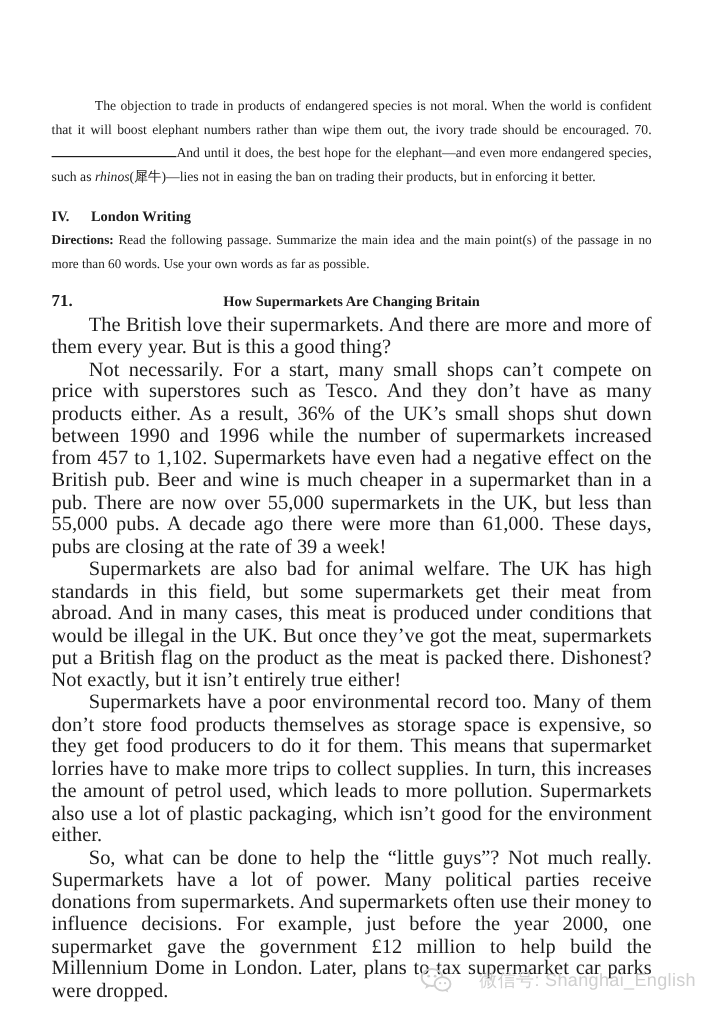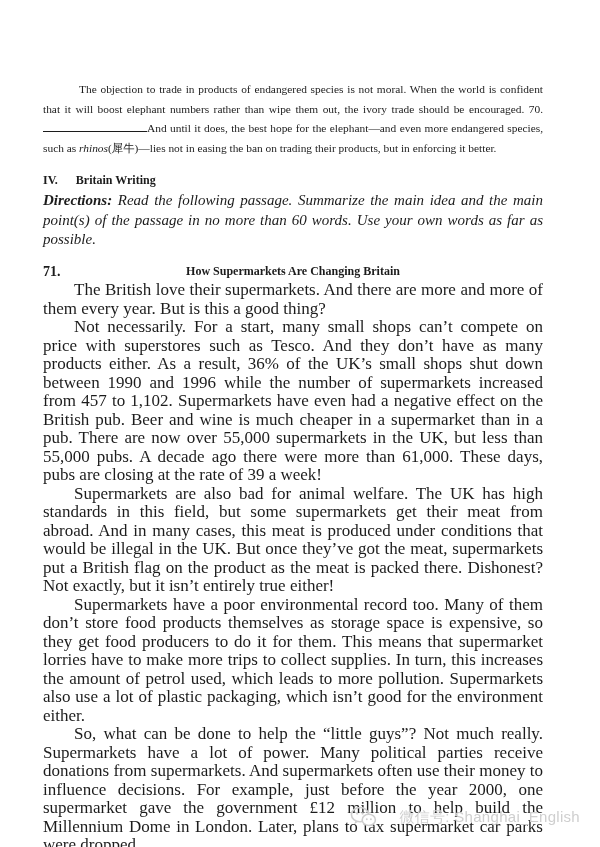--- a/index.html
+++ b/index.html
@@ -29,21 +29,21 @@
     height: 2px;
     border-bottom: 1px solid #1c1c1c;
   }
   .sec-head {
     margin: 13px 0 0 0;
     font-size: 12px;
     line-height: 19.6px;
     font-weight: bold;
   }
   .sec-head .sec-num { margin-right: 18px; }
-  .directions-par { margin: 0; font-size: 15px; line-height: 19.6px; text-align: justify; font-style: italic; }
+  .directions-par { margin: 0; font-size: 11px; line-height: 19.6px; text-align: justify; }
   .directions-par .dir-label { font-weight: bold; }
   .passage-head {
     position: relative;
     margin-top: 12px;
     line-height: 19.4px;
     text-align: center;
     font-size: 12px;
   }
   .qnum {
     position: absolute; left: 0; top: 0;
@@ -72,21 +72,21 @@
   }
   .wechat-svg { display: block; }
 </style>
 </head>
 <body>
 
 <div class="content">
 
   <p class="body-par intro"><span>The objection to trade in products of endangered species is not moral. When the world is confident that it will boost elephant numbers rather than wipe them out, the ivory trade should be encouraged.  70.</span><span class="blank"></span><span>And until it does, the best hope for the elephant—and even more endangered species, such as </span><i>rhinos</i><span>(犀牛)—lies not in easing the ban on trading their products, but in enforcing it better.</span></p>
 
-  <h3 class="sec-head"><span class="sec-num">IV.</span><span>Britain Writing</span></h3>
+  <h3 class="sec-head"><span class="sec-num">IV.</span><span>London Writing</span></h3>
 
   <p class="directions-par"><span class="dir-label">Directions:</span><span> Read the following passage. Summarize the main idea and the main point(s) of the passage in no more than 60 words. Use your own words as far as possible.</span></p>
 
   <div class="passage-head">
     <span class="qnum">71.</span>
     <span class="ptitle">How Supermarkets Are Changing Britain</span>
   </div>
 
   <p class="passage-par">The British love their supermarkets. And there are more and more of them every year. But is this a good thing?</p>
   <p class="passage-par">Not necessarily. For a start, many small shops can’t compete on price with superstores such as Tesco. And they don’t have as many products either. As a result, 36% of the UK’s small shops shut down between 1990 and 1996 while the number of supermarkets increased from 457 to 1,102. Supermarkets have even had a negative effect on the British pub. Beer and wine is much cheaper in a supermarket than in a pub. There are now over 55,000 supermarkets in the UK, but less than 55,000 pubs. A decade ago there were more than 61,000. These days, pubs are closing at the rate of 39 a week!</p>

